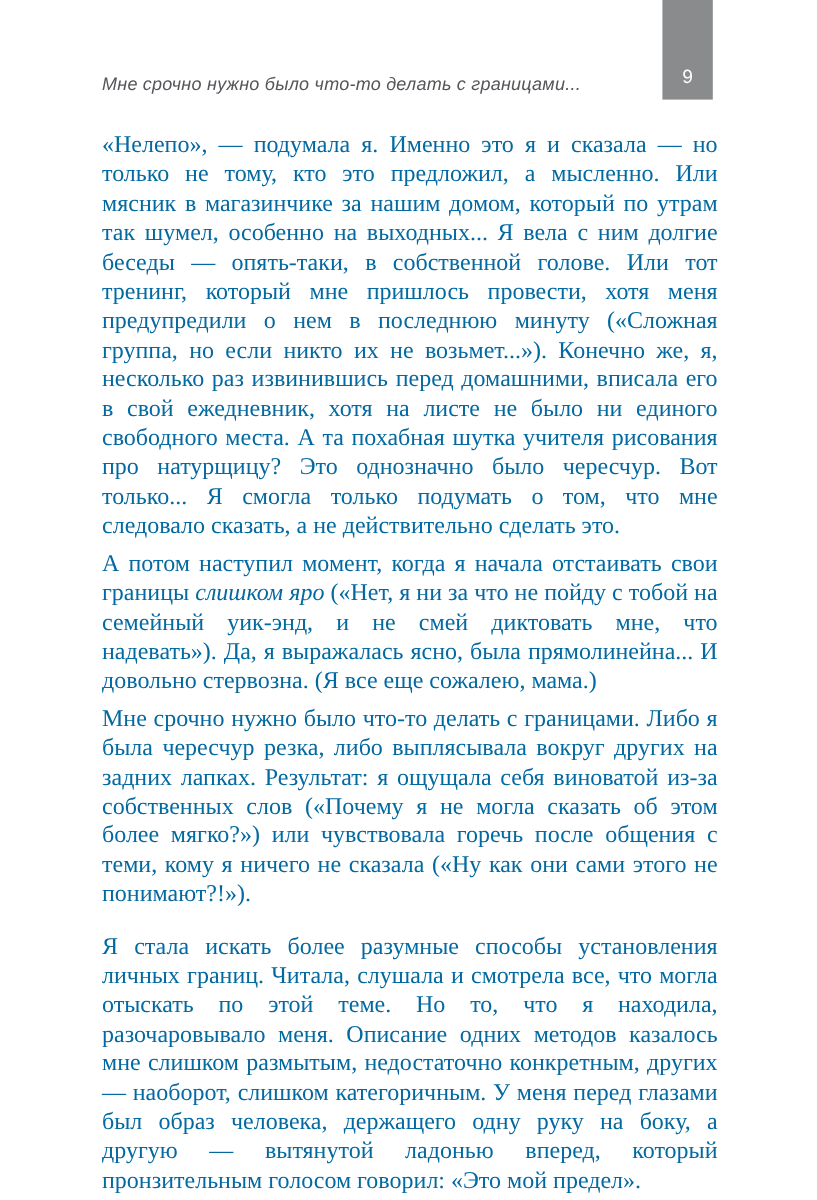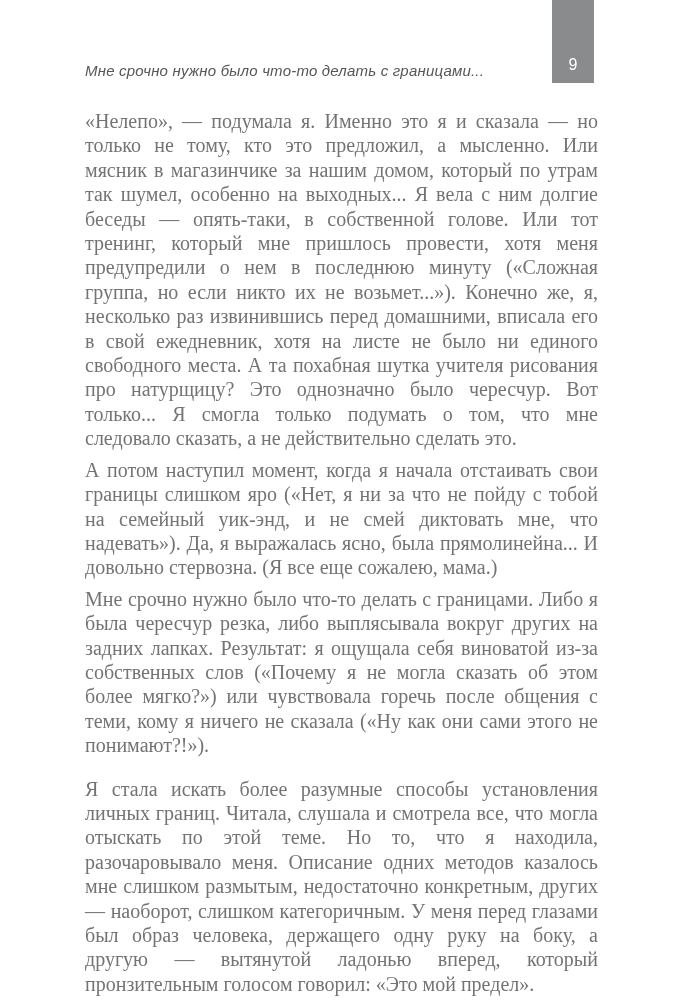--- a/index.html
+++ b/index.html
@@ -52,31 +52,31 @@
     color: #333333;
     font-size: 20px;
     line-height: 24.4px;
     text-align: justify;
   }
   .para {
     margin: 0 0 7px 0;
     padding: 0;
   }
   .para:last-child { margin-bottom: 0; margin-top: 19px; }
-  .em { }
+  .em { font-style: italic; }
 </style>
 </head>
 <body>
 
 <div class="page" style="background: rgb(255, 255, 255);">
   <div class="running-header" style="color: rgb(85, 86, 90);">Мне срочно нужно было что-то делать с границами...</div>
 
   <div class="page-tab" style="background: rgb(138, 139, 141);">
     <span class="page-num" style="color: rgb(255, 255, 255);">9</span>
   </div>
 
-  <div class="text-block" style="color: #737373;">
+  <div class="text-block" style="color: #0369a1;">
       <p class="para"><span>«Нелепо», — подумала я. Именно это я и сказала — но только не тому, кто это предложил, а мысленно. Или мясник в магазинчике за нашим домом, который по утрам так шумел, особенно на выходных... Я вела с ним долгие беседы — опять-таки, в собственной голове. Или тот тренинг, который мне пришлось провести, хотя меня предупредили о нем в последнюю минуту («Сложная группа, но если никто их не возьмет...»). Конечно же, я, несколько раз извинившись перед домашними, вписала его в свой ежедневник, хотя на листе не было ни единого свободного места. А та похабная шутка учителя рисования про натурщицу? Это однозначно было чересчур. Вот только... Я смогла только подумать о том, что мне следовало сказать, а не действительно сделать это.</span></p>
       <p class="para"><span>А потом наступил момент, когда я начала отстаивать свои границы </span><span class="em">слишком яро</span><span> («Нет, я ни за что не пойду с тобой на семейный уик-энд, и не смей диктовать мне, что надевать»). Да, я выражалась ясно, была прямолинейна... И довольно стервозна. (Я все еще сожалею, мама.)</span></p>
       <p class="para"><span>Мне срочно нужно было что-то делать с границами. Либо я была чересчур резка, либо выплясывала вокруг других на задних лапках. Результат: я ощущала себя виноватой из-за собственных слов («Почему я не могла сказать об этом более мягко?») или чувствовала горечь после общения с теми, кому я ничего не сказала («Ну как они сами этого не понимают?!»).</span></p>
       <p class="para"><span>Я стала искать более разумные способы установления личных границ. Читала, слушала и смотрела все, что могла отыскать по этой теме. Но то, что я находила, разочаровывало меня. Описание одних методов казалось мне слишком размытым, недостаточно конкретным, других — наоборот, слишком категоричным. У меня перед глазами был образ человека, держащего одну руку на боку, а другую — вытянутой ладонью вперед, который пронзительным голосом говорил: «Это мой предел».</span></p>
     </div>
 </div>
 
 </body></html>

